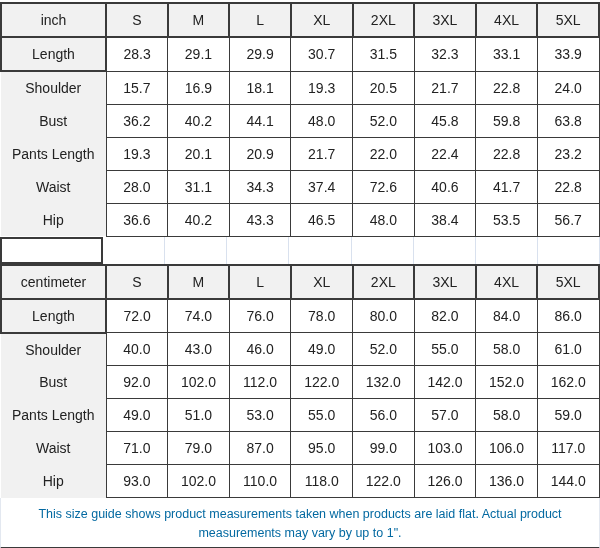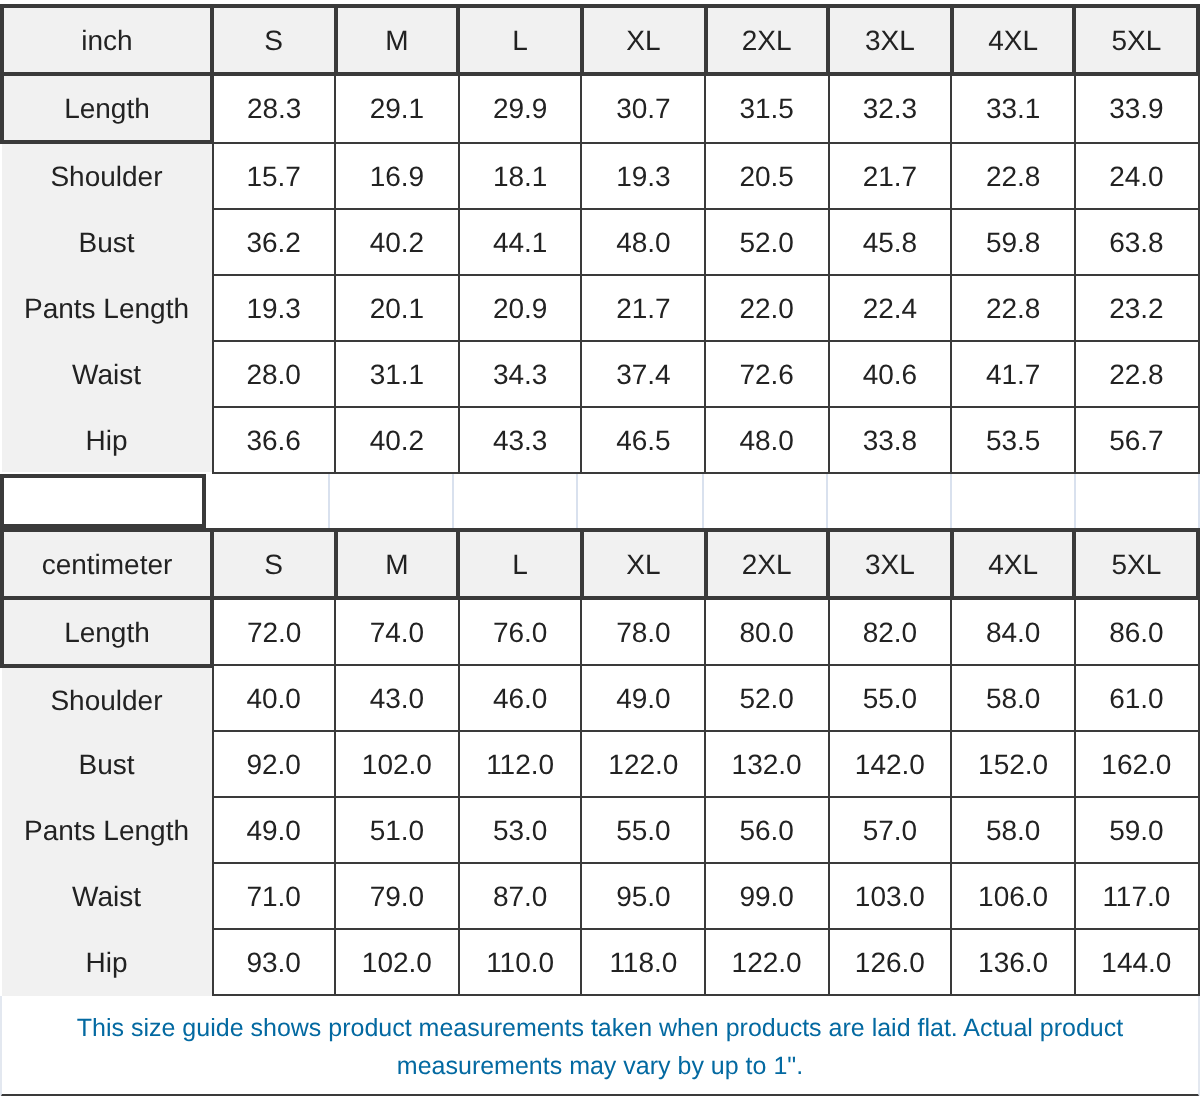--- a/index.html
+++ b/index.html
@@ -159,21 +159,21 @@
           <td class="val-cell">41.7</td>
           <td class="val-cell">22.8</td>
         </tr>
         <tr>
           <td class="row-label">Hip</td>
           <td class="val-cell">36.6</td>
           <td class="val-cell">40.2</td>
           <td class="val-cell">43.3</td>
           <td class="val-cell">46.5</td>
           <td class="val-cell">48.0</td>
-          <td class="val-cell">33.8</td>
+          <td class="val-cell">38.4</td>
           <td class="val-cell">53.5</td>
           <td class="val-cell">56.7</td>
         </tr>
       </tbody>
     </table>
 
   <div class="table-separator">
     <div class="sep-label-cell"></div>
     <div class="sep-cell"></div>
     <div class="sep-cell"></div>

